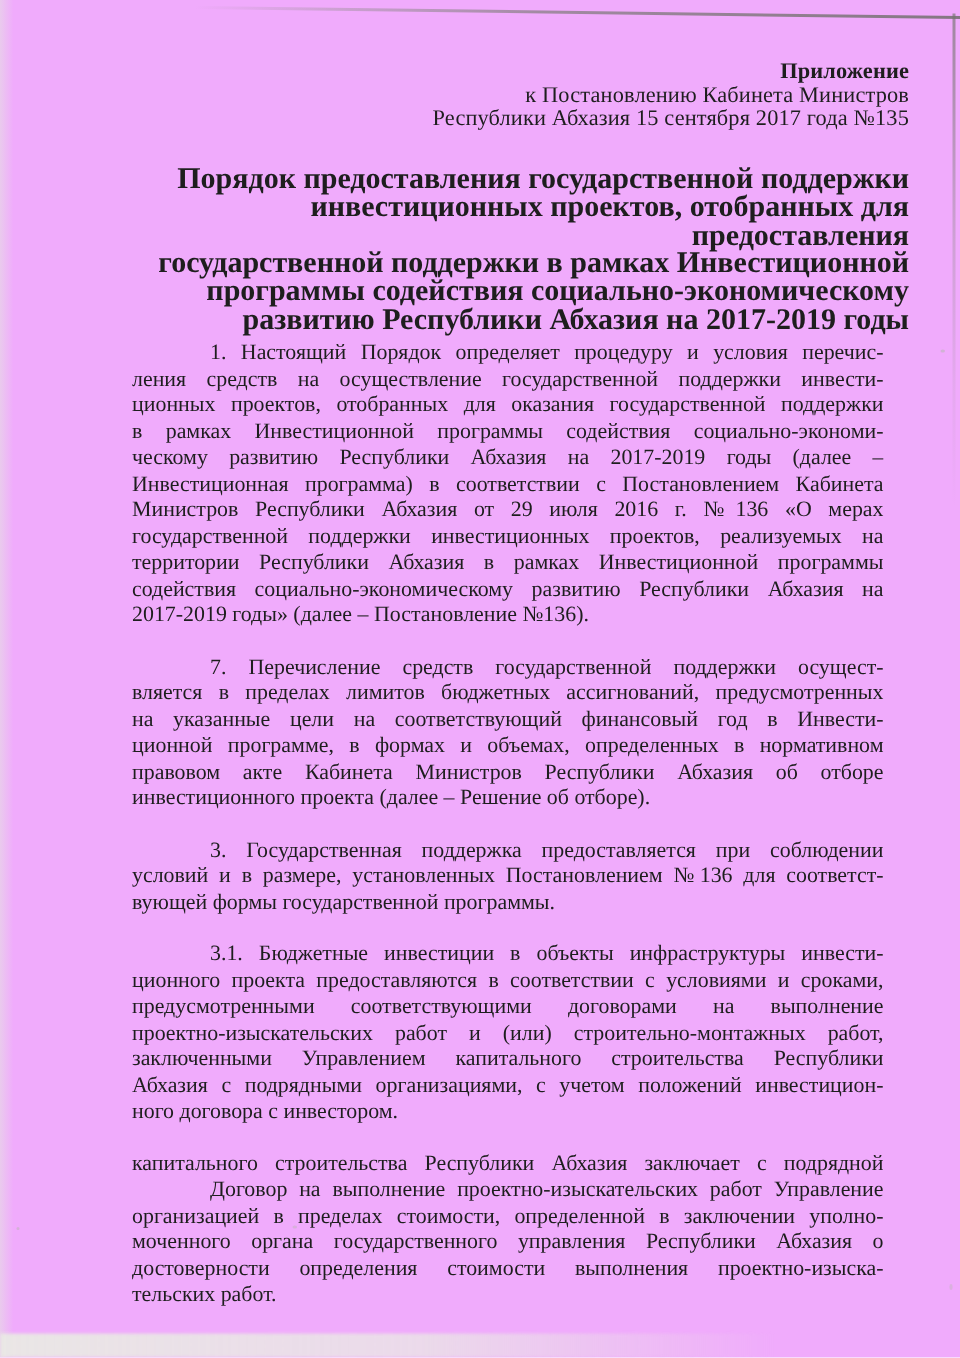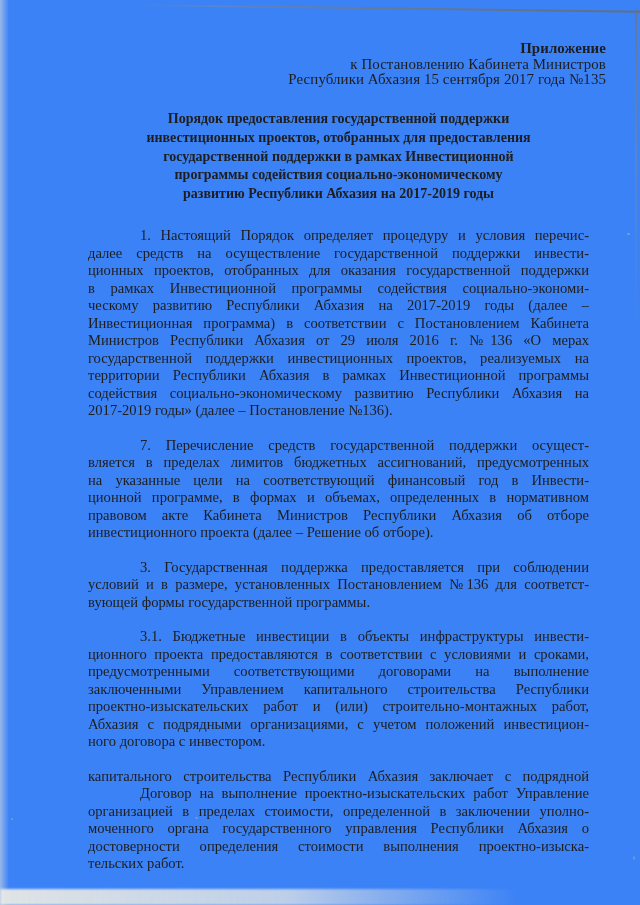--- a/index.html
+++ b/index.html
@@ -4,21 +4,21 @@
 <style>
   html, body {
     margin: 0;
     padding: 0;
     background: #ffffff;
   }
   .page {
     position: relative;
     width: 640px;
     height: 905px;
-    background: #3b82f6;
+    background: #f0abfc;
     overflow: hidden;
     font-family: "Liberation Serif", serif;
     color: #1e1e1e;
   }
 
   
   .scan-top-edge {
     position: absolute;
     left: 130px;
     top: 4px;
@@ -87,23 +87,23 @@
     line-height: 15.6px;
     letter-spacing: 0.1px;
   }
   .doc-header .hl-bold { font-weight: 700; }
 
   .doc-title {
     position: absolute;
     left: 71px;
     top: 110px;
     width: 535px;
-    text-align: center;
+    text-align: right;
     font-weight: 700;
-    font-size: 14px;
+    font-size: 20px;
     line-height: 18.8px;
   }
 
   .doc-body {
     position: absolute;
     left: 71px;
     top: 210px;
     width: 535px;
     font-size: 14.6px;
     line-height: 17.5px;
@@ -143,21 +143,21 @@
       <div>Порядок предоставления государственной поддержки</div>
       <div>инвестиционных проектов, отобранных для предоставления</div>
       <div>государственной поддержки в рамках Инвестиционной</div>
       <div>программы содействия социально-экономическому</div>
       <div>развитию Республики Абхазия на 2017-2019 годы</div>
     </div>
 
   <div class="doc-body">
       <div class="para">
         <div class="line first">1. Настоящий Порядок определяет процедуру и условия перечис-</div>
-        <div class="line">далее средств на осуществление государственной поддержки инвести-</div>
+        <div class="line">ления средств на осуществление государственной поддержки инвести-</div>
         <div class="line">ционных проектов, отобранных для оказания государственной поддержки</div>
         <div class="line">в рамках Инвестиционной программы содействия социально-экономи-</div>
         <div class="line">ческому развитию Республики Абхазия на 2017-2019 годы (далее –</div>
         <div class="line">Инвестиционная программа) в соответствии с Постановлением Кабинета</div>
         <div class="line">Министров Республики Абхазия от 29 июля 2016 г. №136 «О мерах</div>
         <div class="line">государственной поддержки инвестиционных проектов, реализуемых на</div>
         <div class="line">территории Республики Абхазия в рамках Инвестиционной программы</div>
         <div class="line">содействия социально-экономическому развитию Республики Абхазия на</div>
         <div class="line last">2017-2019 годы» (далее – Постановление №136).</div>
       </div>
@@ -171,22 +171,22 @@
       </div>
       <div class="para">
         <div class="line first">3. Государственная поддержка предоставляется при соблюдении</div>
         <div class="line">условий и в размере, установленных Постановлением №136 для соответст-</div>
         <div class="line last">вующей формы государственной программы.</div>
       </div>
       <div class="para">
         <div class="line first">3.1. Бюджетные инвестиции в объекты инфраструктуры инвести-</div>
         <div class="line">ционного проекта предоставляются в соответствии с условиями и сроками,</div>
         <div class="line">предусмотренными соответствующими договорами на выполнение</div>
+        <div class="line">проектно-изыскательских работ и (или) строительно-монтажных работ,</div>
         <div class="line">заключенными Управлением капитального строительства Республики</div>
-        <div class="line">проектно-изыскательских работ и (или) строительно-монтажных работ,</div>
         <div class="line">Абхазия с подрядными организациями, с учетом положений инвестицион-</div>
         <div class="line last">ного договора с инвестором.</div>
       </div>
       <div class="para">
         <div class="line">капитального строительства Республики Абхазия заключает с подрядной</div>
         <div class="line first">Договор на выполнение проектно-изыскательских работ Управление</div>
         <div class="line">организацией в пределах стоимости, определенной в заключении уполно-</div>
         <div class="line">моченного органа государственного управления Республики Абхазия о</div>
         <div class="line">достоверности определения стоимости выполнения проектно-изыска-</div>
         <div class="line last">тельских работ.</div>

